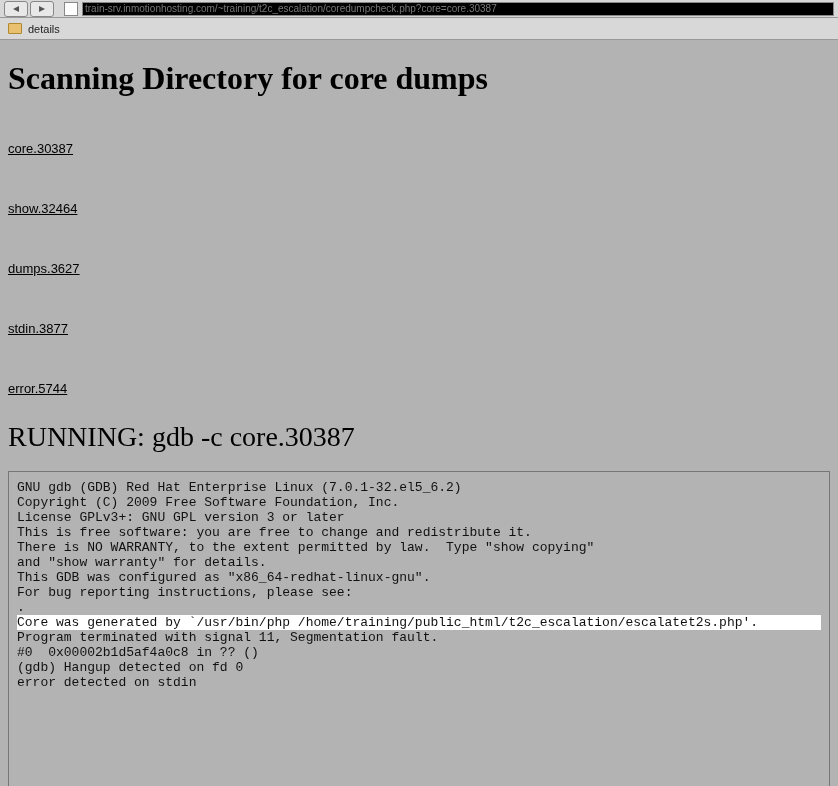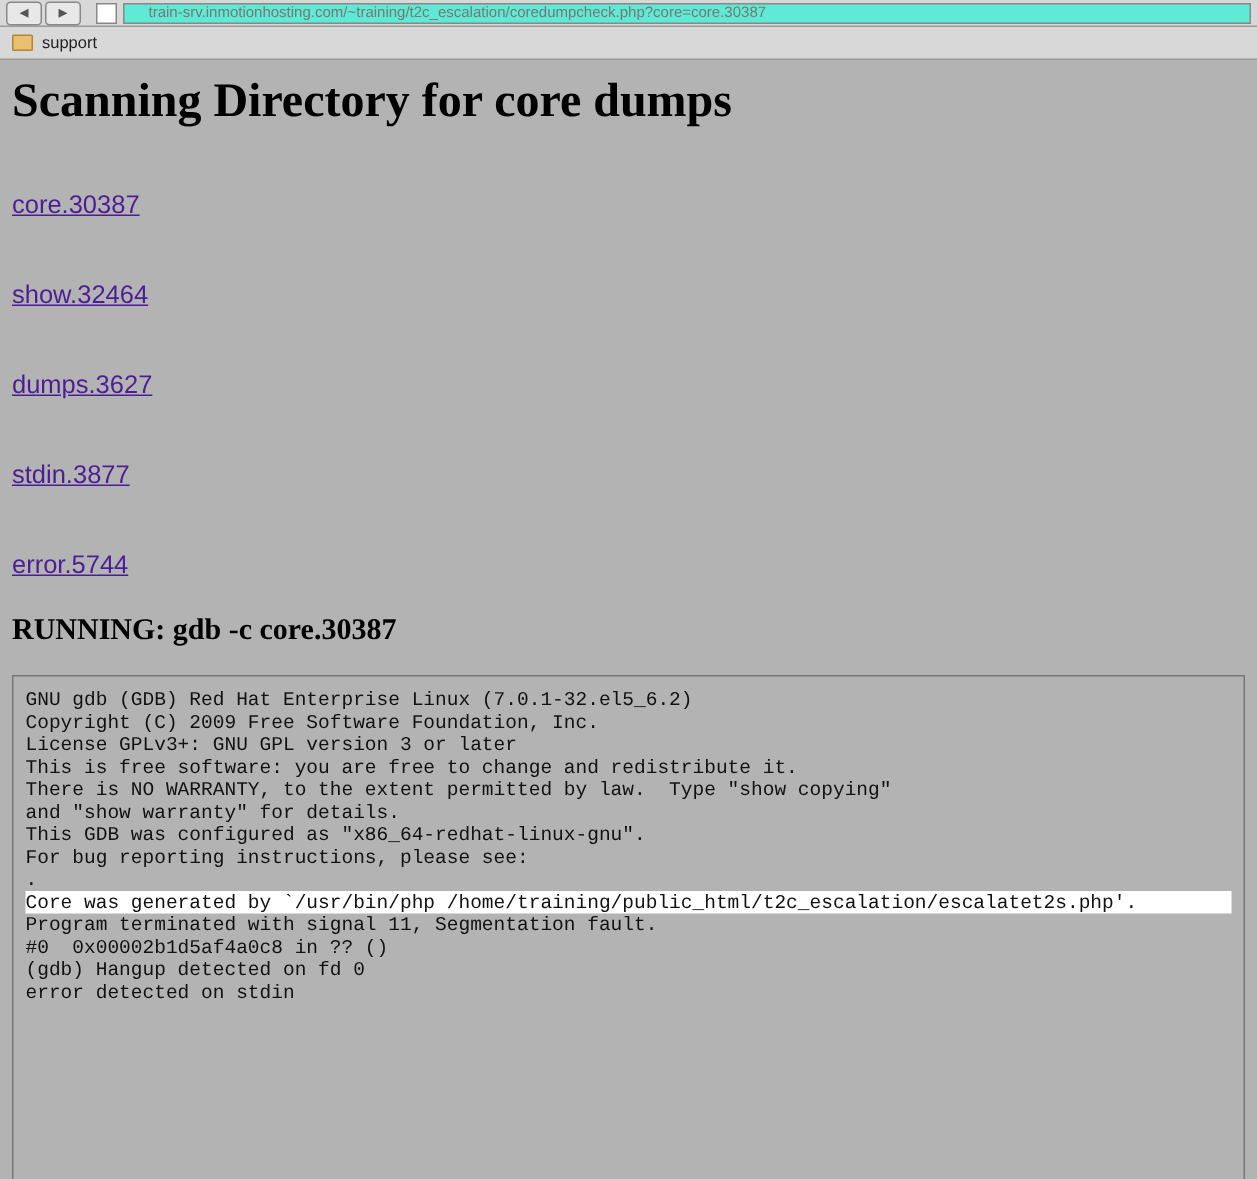--- a/index.html
+++ b/index.html
@@ -39,26 +39,26 @@
     .page-icon {
       width: 14px;
       height: 14px;
       background: #fff;
       border: 1px solid #888;
       margin-left: 6px;
     }
     .url-bar {
       flex: 1;
       height: 14px;
-      background: #5eead4;
+      background: #000000;
       border: 1px solid #888;
       font-family: sans-serif;
       font-size: 10px;
       color: #777;
-      padding: 0 16px;
+      padding: 0 2px;
       line-height: 12px;
       overflow: hidden;
       white-space: nowrap;
     }
     .bookmark-bar {
       height: 22px;
       background: #d8d8d8;
       border-bottom: 1px solid #999;
       display: flex;
       align-items: center;
@@ -77,39 +77,39 @@
       font-family: sans-serif;
       font-size: 11px;
       color: #222;
     }
     .content {
       padding: 8px;
     }
     h1.page-title {
       font-size: 32px;
       font-weight: bold;
-      margin: 0 0 18px 0;
+      margin: 12px 0 18px 0;
       color: #000;
     }
     .core-links {
       margin-bottom: 24px;
     }
     .core-link {
       display: block;
-      color: #4c1d95;
+      color: #000000;
       text-decoration: underline;
-      font-size: 17px;
+      font-size: 13px;
       font-family: sans-serif;
       line-height: 16px;
       width: fit-content;
       margin-top: 44px;
     }
     h2.section-heading {
-      font-size: 20px;
-      font-weight: bold;
+      font-size: 28px;
+      font-weight: normal;
       margin: 18px 0 18px 0;
       color: #000;
     }
     .gdb-output {
       border: 1px solid #777;
       background: transparent;
       padding: 8px;
       font-family: "Courier New", monospace;
       font-size: 13px;
       line-height: 15px;
@@ -171,21 +171,21 @@
     <div class="nav-btn">
       <span>▸</span>
     </div>
   </div>
   <div class="page-icon"></div>
   <div class="url-bar">train-srv.inmotionhosting.com/~training/t2c_escalation/coredumpcheck.php?core=core.30387</div>
 </div>
 
 <div class="bookmark-bar">
   <div class="folder-icon"></div>
-  <span class="bookmark-label">support</span>
+  <span class="bookmark-label">details</span>
 </div>
 
 <div class="content">
   <h1 class="page-title">Scanning Directory for core dumps</h1>
 
   <div class="core-links">
     <a href="#" class="core-link">core.30387</a>
     <a href="#" class="core-link">show.32464</a>
     <a href="#" class="core-link">dumps.3627</a>
     <a href="#" class="core-link">stdin.3877</a>

